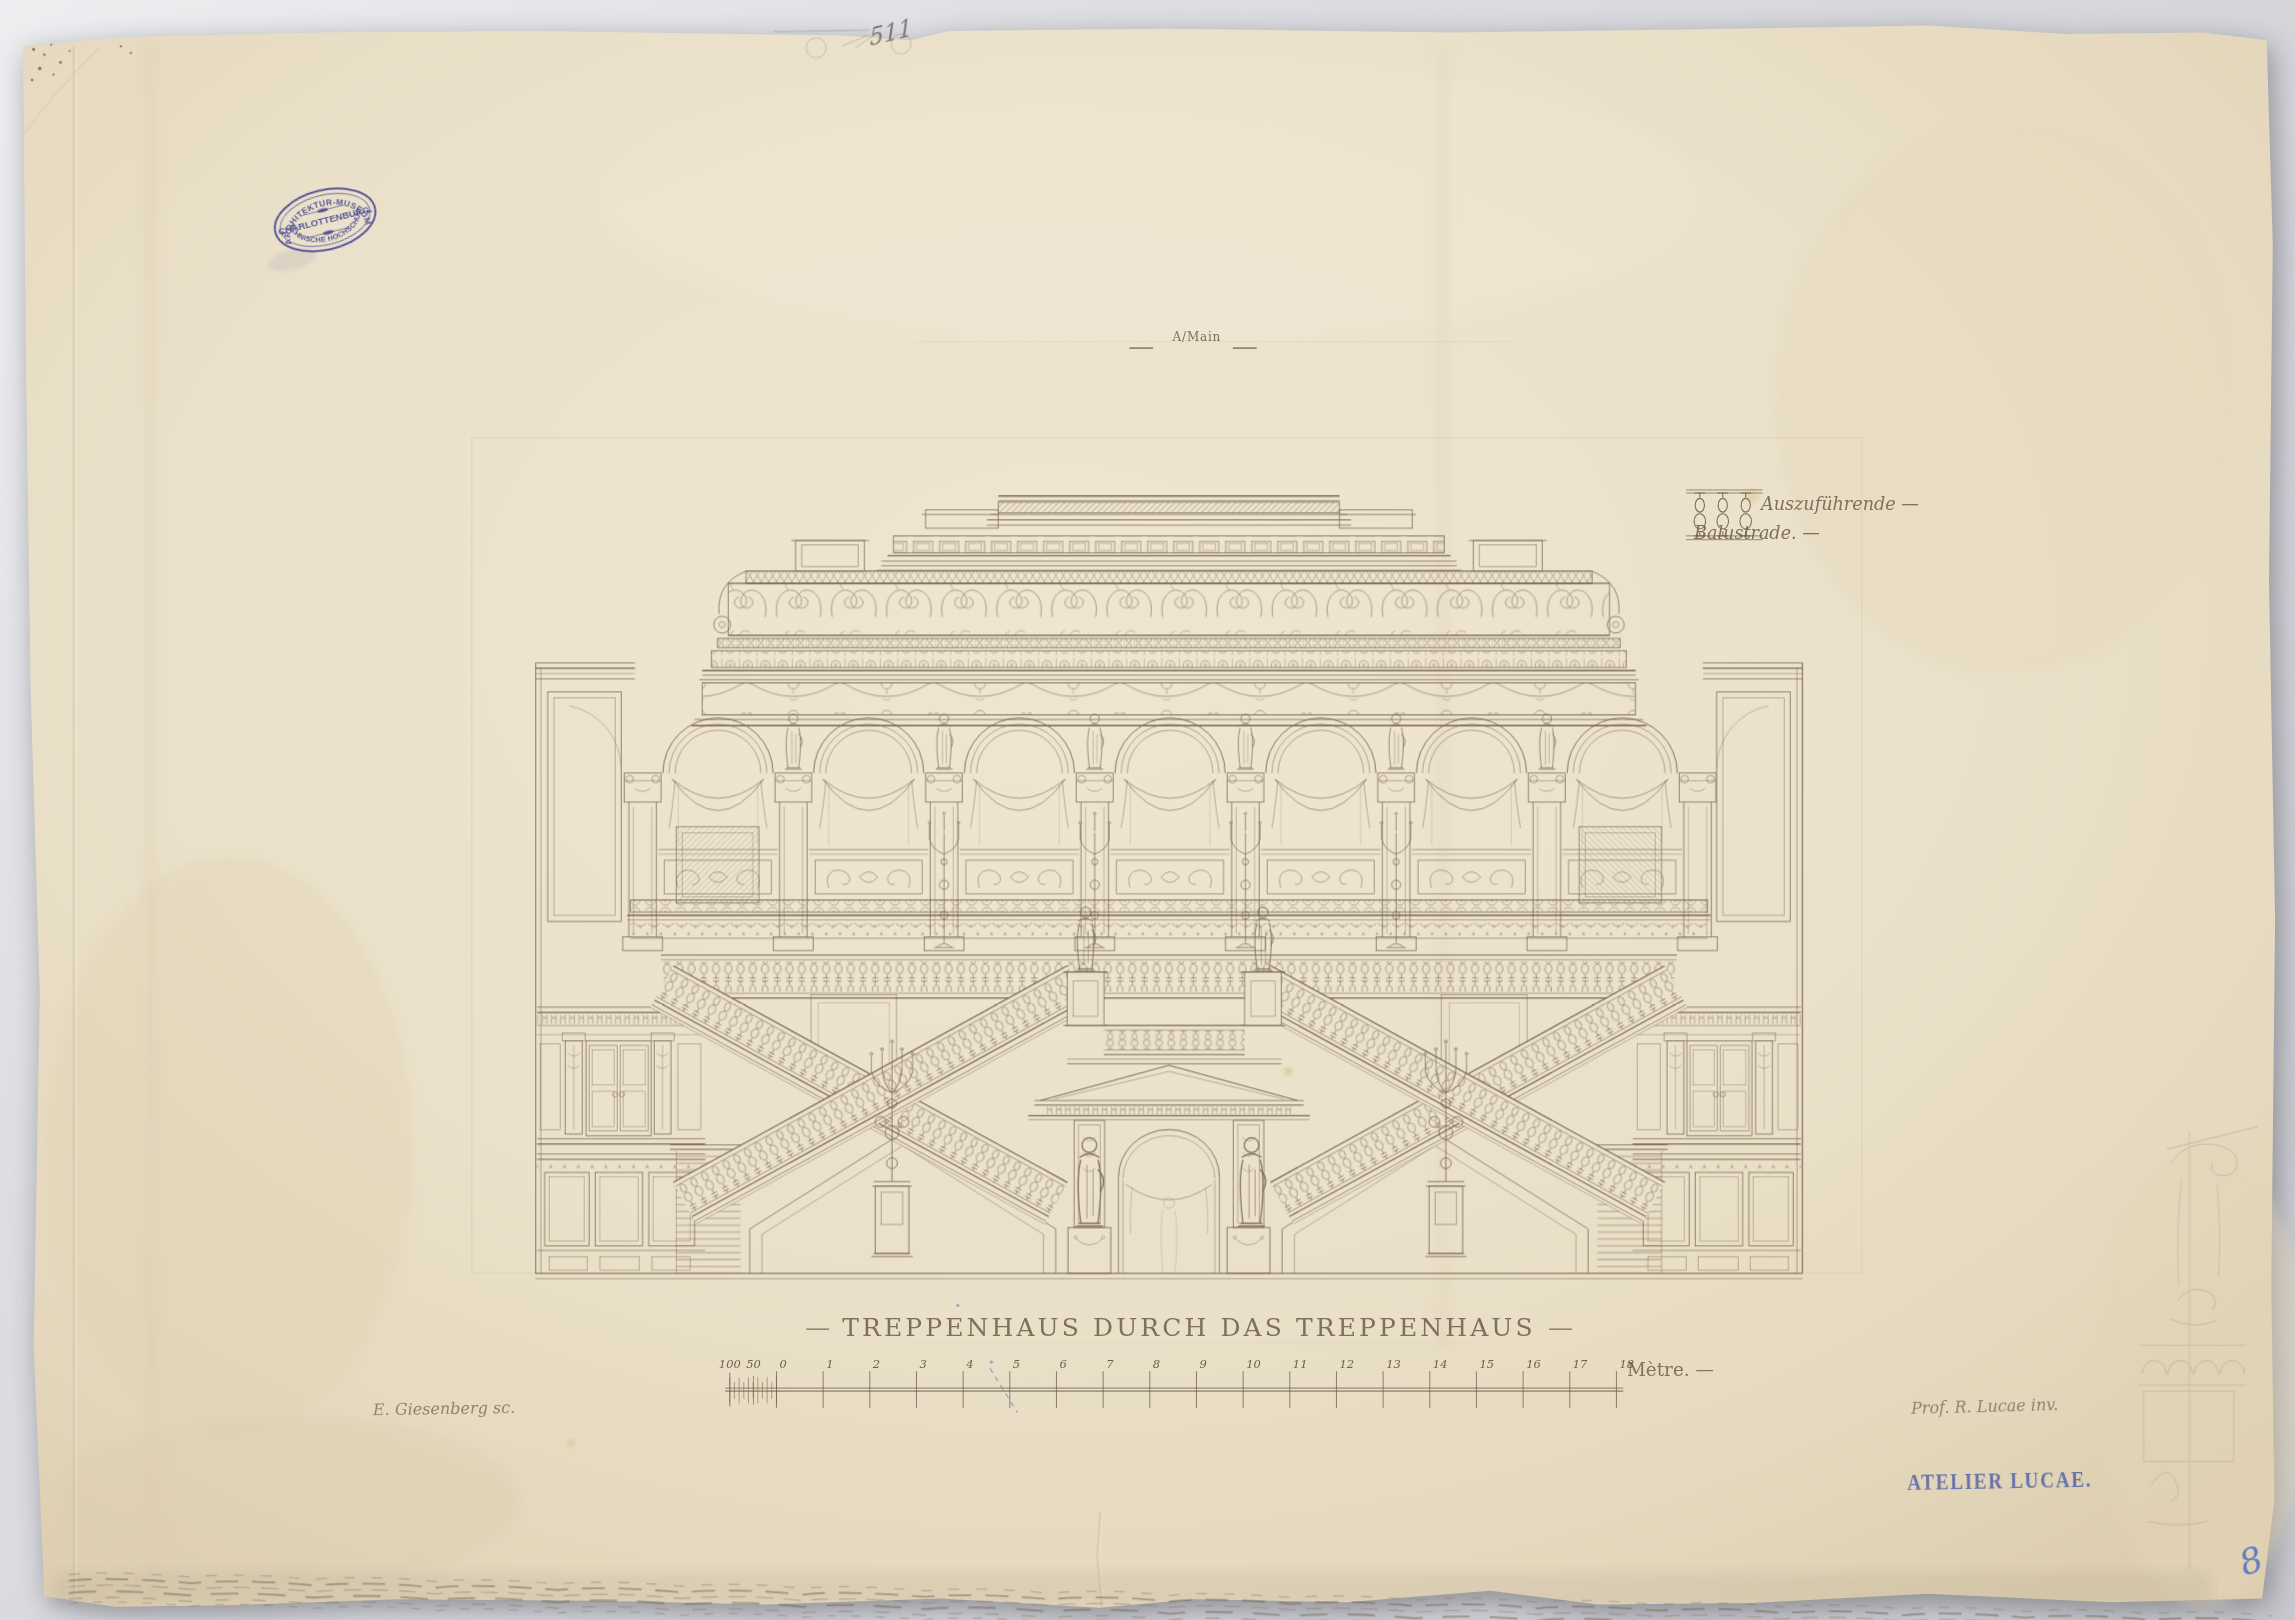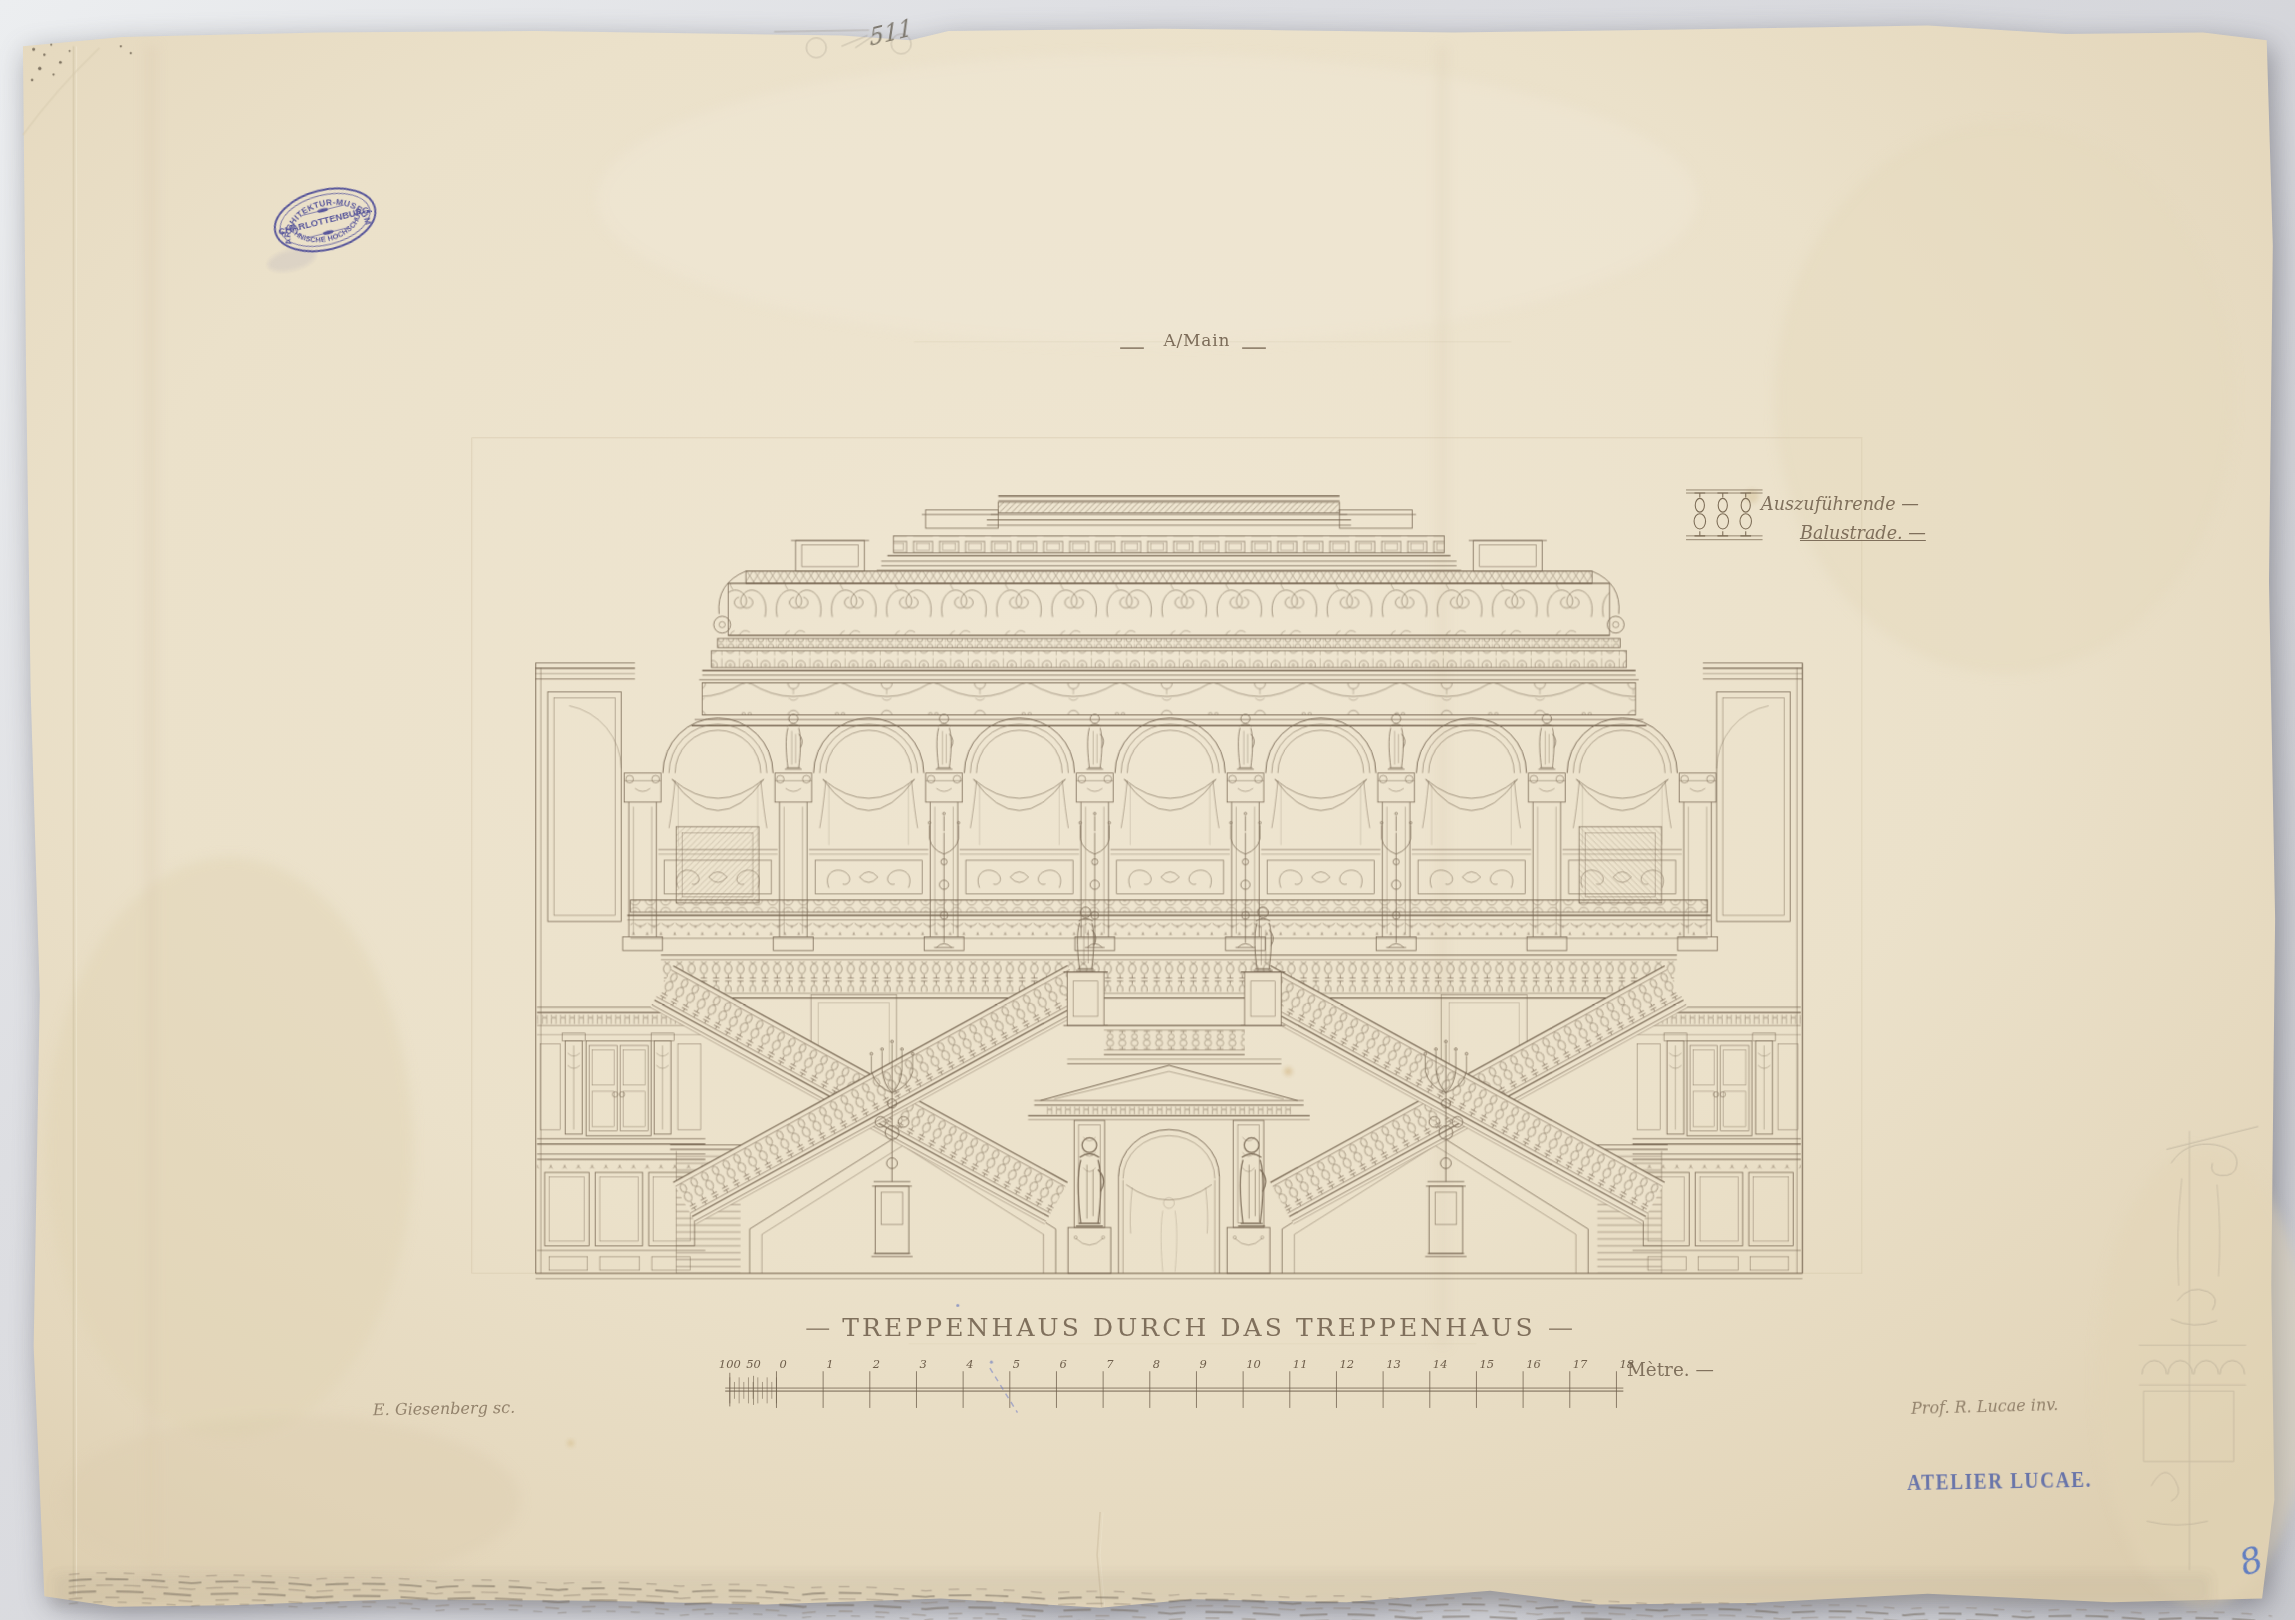--- a/index.html
+++ b/index.html
@@ -4,27 +4,27 @@
 <style>
   html,body{margin:0;padding:0;background:#cfd0d5;}
   #stage{position:relative;width:2295px;height:1621px;overflow:hidden;
          background:linear-gradient(135deg,#eceef0 0%,#dddee2 30%,#d2d3d8 70%,#c8c9ce 100%);
          font-family:"DejaVu Serif",serif;}
   #art{position:absolute;left:0;top:0;}
   .ovl{position:absolute;color:#6d5c49;white-space:nowrap;}
   .title-row{top:331px;left:1193px;transform:translateX(-50%);display:flex;align-items:flex-start;
              font-size:26px;letter-spacing:3.8px;opacity:.88;transform-origin:center;}
   .title-row .dash{letter-spacing:0;margin:0 10.7px;opacity:.8;}
-  .title-row .small{font-size:17px;letter-spacing:0.8px;margin-left:7.7px;margin-top:-1.5px;}
+  .title-row .small{font-size:12px;letter-spacing:0.8px;margin-left:7.7px;margin-top:-1.5px;}
   .caption-row{top:1313px;left:1189px;transform:translateX(-50%);display:flex;align-items:center;
                font-size:25px;letter-spacing:3.1px;opacity:.85;}
   .caption-row .dash{letter-spacing:0;margin:0 12.2px;opacity:.8;}
   .legend-line{font-style:italic;font-size:17.6px;color:#6d5c49;opacity:.85;}
   #legend1{top:494px;left:1761px;text-align:right;}
-  #legend2{top:523px;left:1800px;text-decoration:underline;}
+  #legend2{top:523px;left:1694px;}
   .signature{font-style:italic;font-size:16px;color:#8a7963;opacity:.9;}
   #sig-left{top:1399px;left:373px;transform:rotate(-1deg);}
   #sig-right{top:1397px;left:1911px;transform:rotate(-1.5deg);}
   #metre-label{top:1359px;left:1627px;font-size:18.4px;color:#6f5f4c;opacity:.85;}
   #atelier-stamp{top:1471px;left:1907px;font-family:"Liberation Serif",serif;font-weight:bold;
                  font-size:18.4px;letter-spacing:1.5px;color:rgba(70,90,165,.78);
                  transform:rotate(-1deg) scale(1.05,1.2);transform-origin:left top;}
   #pencil-note{top:20px;left:869px;font-style:italic;font-size:23px;color:rgba(95,88,75,.75);
                transform:rotate(-14deg) skewX(-12deg);}
   #page-number{top:1541px;left:2240px;font-style:italic;font-size:35px;color:rgba(63,102,196,.78);

